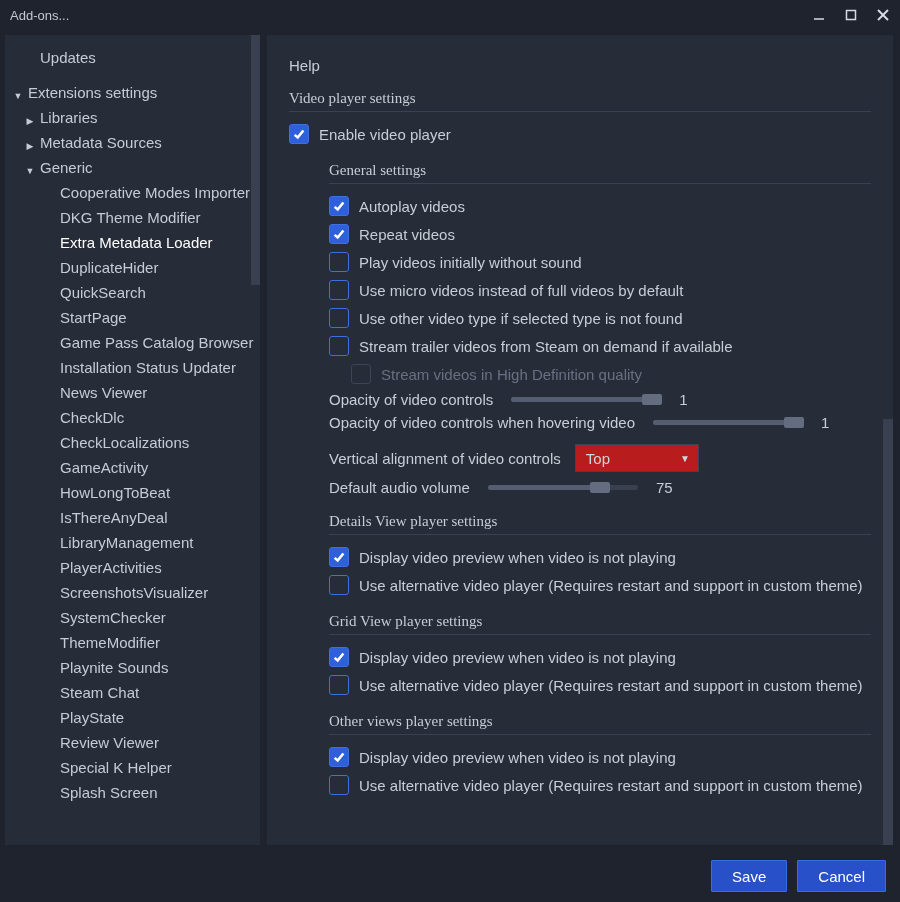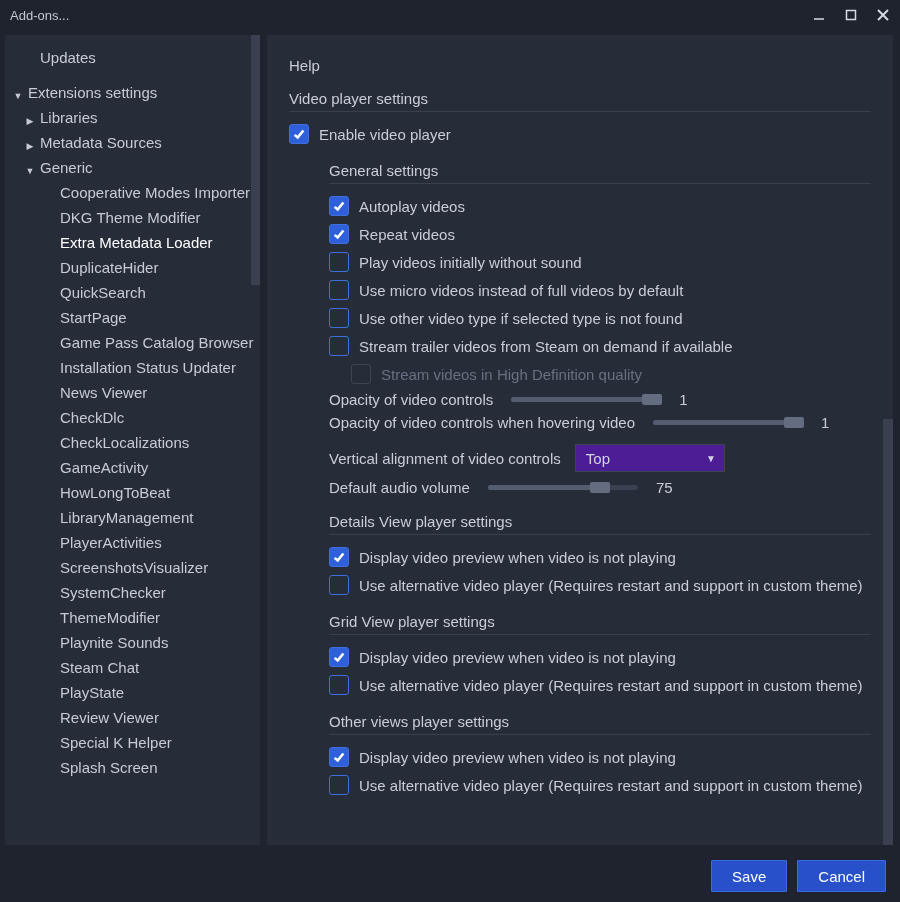--- a/index.html
+++ b/index.html
@@ -36,42 +36,42 @@
   .tree-item .caret { font-size:9px; color:#c6cbd6; width:10px; display:inline-block; text-align:center;}
   .tree-item .caret.none { visibility:hidden; }
   .tree-item.selected { color:#ffffff; }
 
   .main { flex:1; background:#262c38; margin-left:7px; display:flex; flex-direction:column; min-width:0;}
   .main-content { flex:1; overflow:hidden; padding: 22px 22px 10px 22px; position:relative;}
 
   .main-scrollbar { position:absolute; right:0; top:384px; bottom:0; width:10px;}
   .main-thumb { position:absolute; top:0; left:0; width:10px; height:440px; background:#3a4050;}
 
-  h3.section-title { font-size:15px; font-weight:400; color:#c8cdd6; margin: 14px 0 2px 0;}
+  h3.section-title { font-size:15px; font-weight:400; color:#c8cdd6; margin: 14px 0 2px 0; font-family: Liberation Serif, serif;}
   .rule { height:1px; background:#3a4050; margin: 4px 0 8px 0;}
 
   .settings-indent { padding-left:40px; }
 
   .check-row { display:flex; align-items:center; gap:10px; padding:4px 0; font-size:15px;}
   .check-row.disabled { color:#6a7080; padding-left:22px;}
   .checkbox { width:20px; height:20px; border:1px solid #3d6fe0; border-radius:3px; flex:0 0 20px; display:flex; align-items:center; justify-content:center; cursor:pointer;}
   .checkbox.checked { background:#2f5fd9; }
   .checkbox.checked svg { width:14px; height:14px; stroke:#fff; stroke-width:3; fill:none;}
   .checkbox:not(.checked) svg { display:none;}
   .check-row.disabled .checkbox { border-color:#3e4454;}
 
   .slider-row { display:flex; align-items:center; gap:12px; padding:3px 0; font-size:15px;}
   .slider-label { flex:0 0 auto;}
   .slider { flex:0 0 150px; height:5px; background:#3a4050; border-radius:3px; position:relative; margin:0 6px; cursor:pointer;}
   .slider-fill { position:absolute; left:0; top:0; bottom:0; background:#555d70; border-radius:3px;}
   .slider-thumb { position:absolute; width:20px; height:11px; background:#646c80; border-radius:2px; top:-3px; transform:translateX(-50%); cursor:pointer;}
   .slider-val { width:26px; text-align:left;}
 
   .select-row { display:flex; align-items:center; gap:14px; padding:4px 0; font-size:15px;}
-  .select { width:150px; height:28px; background:#4c1d95; border:1px solid #3d4352; display:flex; align-items:center; justify-content:space-between; padding:0 8px 0 10px; cursor:pointer; color:#cfd4de;}
+  .select { width:124px; height:28px; background:#b91c1c; border:1px solid #3d4352; display:flex; align-items:center; justify-content:space-between; padding:0 8px 0 10px; cursor:pointer; color:#cfd4de;}
   .select .sel-caret { font-size:10px; color:#cfd4de;}
 
   .footer { height:52px; display:flex; align-items:center; justify-content:flex-end; gap:10px; padding:0 14px; background:transparent;}
   .btn { min-width:64px; height:32px; padding: 0 20px; background:#2850c9; border:1px solid #3a6be6; color:#fff; font-size:15px; display:flex; align-items:center; justify-content:center; cursor:pointer; border-radius:1px;}
 
   .help-top { font-size:15px; margin-bottom:16px;}
 </style>
 </head>
 <body>
 
@@ -158,20 +158,23 @@
             <div class="tree-item level3">
               <span>CheckLocalizations</span>
             </div>
             <div class="tree-item level3">
               <span>GameActivity</span>
             </div>
             <div class="tree-item level3">
               <span>HowLongToBeat</span>
             </div>
             <div class="tree-item level3">
+              <span>IsThereAnyDeal</span>
+            </div>
+            <div class="tree-item level3">
               <span>LibraryManagement</span>
             </div>
             <div class="tree-item level3">
               <span>PlayerActivities</span>
             </div>
             <div class="tree-item level3">
               <span>ScreenshotsVisualizer</span>
             </div>
             <div class="tree-item level3">
               <span>SystemChecker</span>

